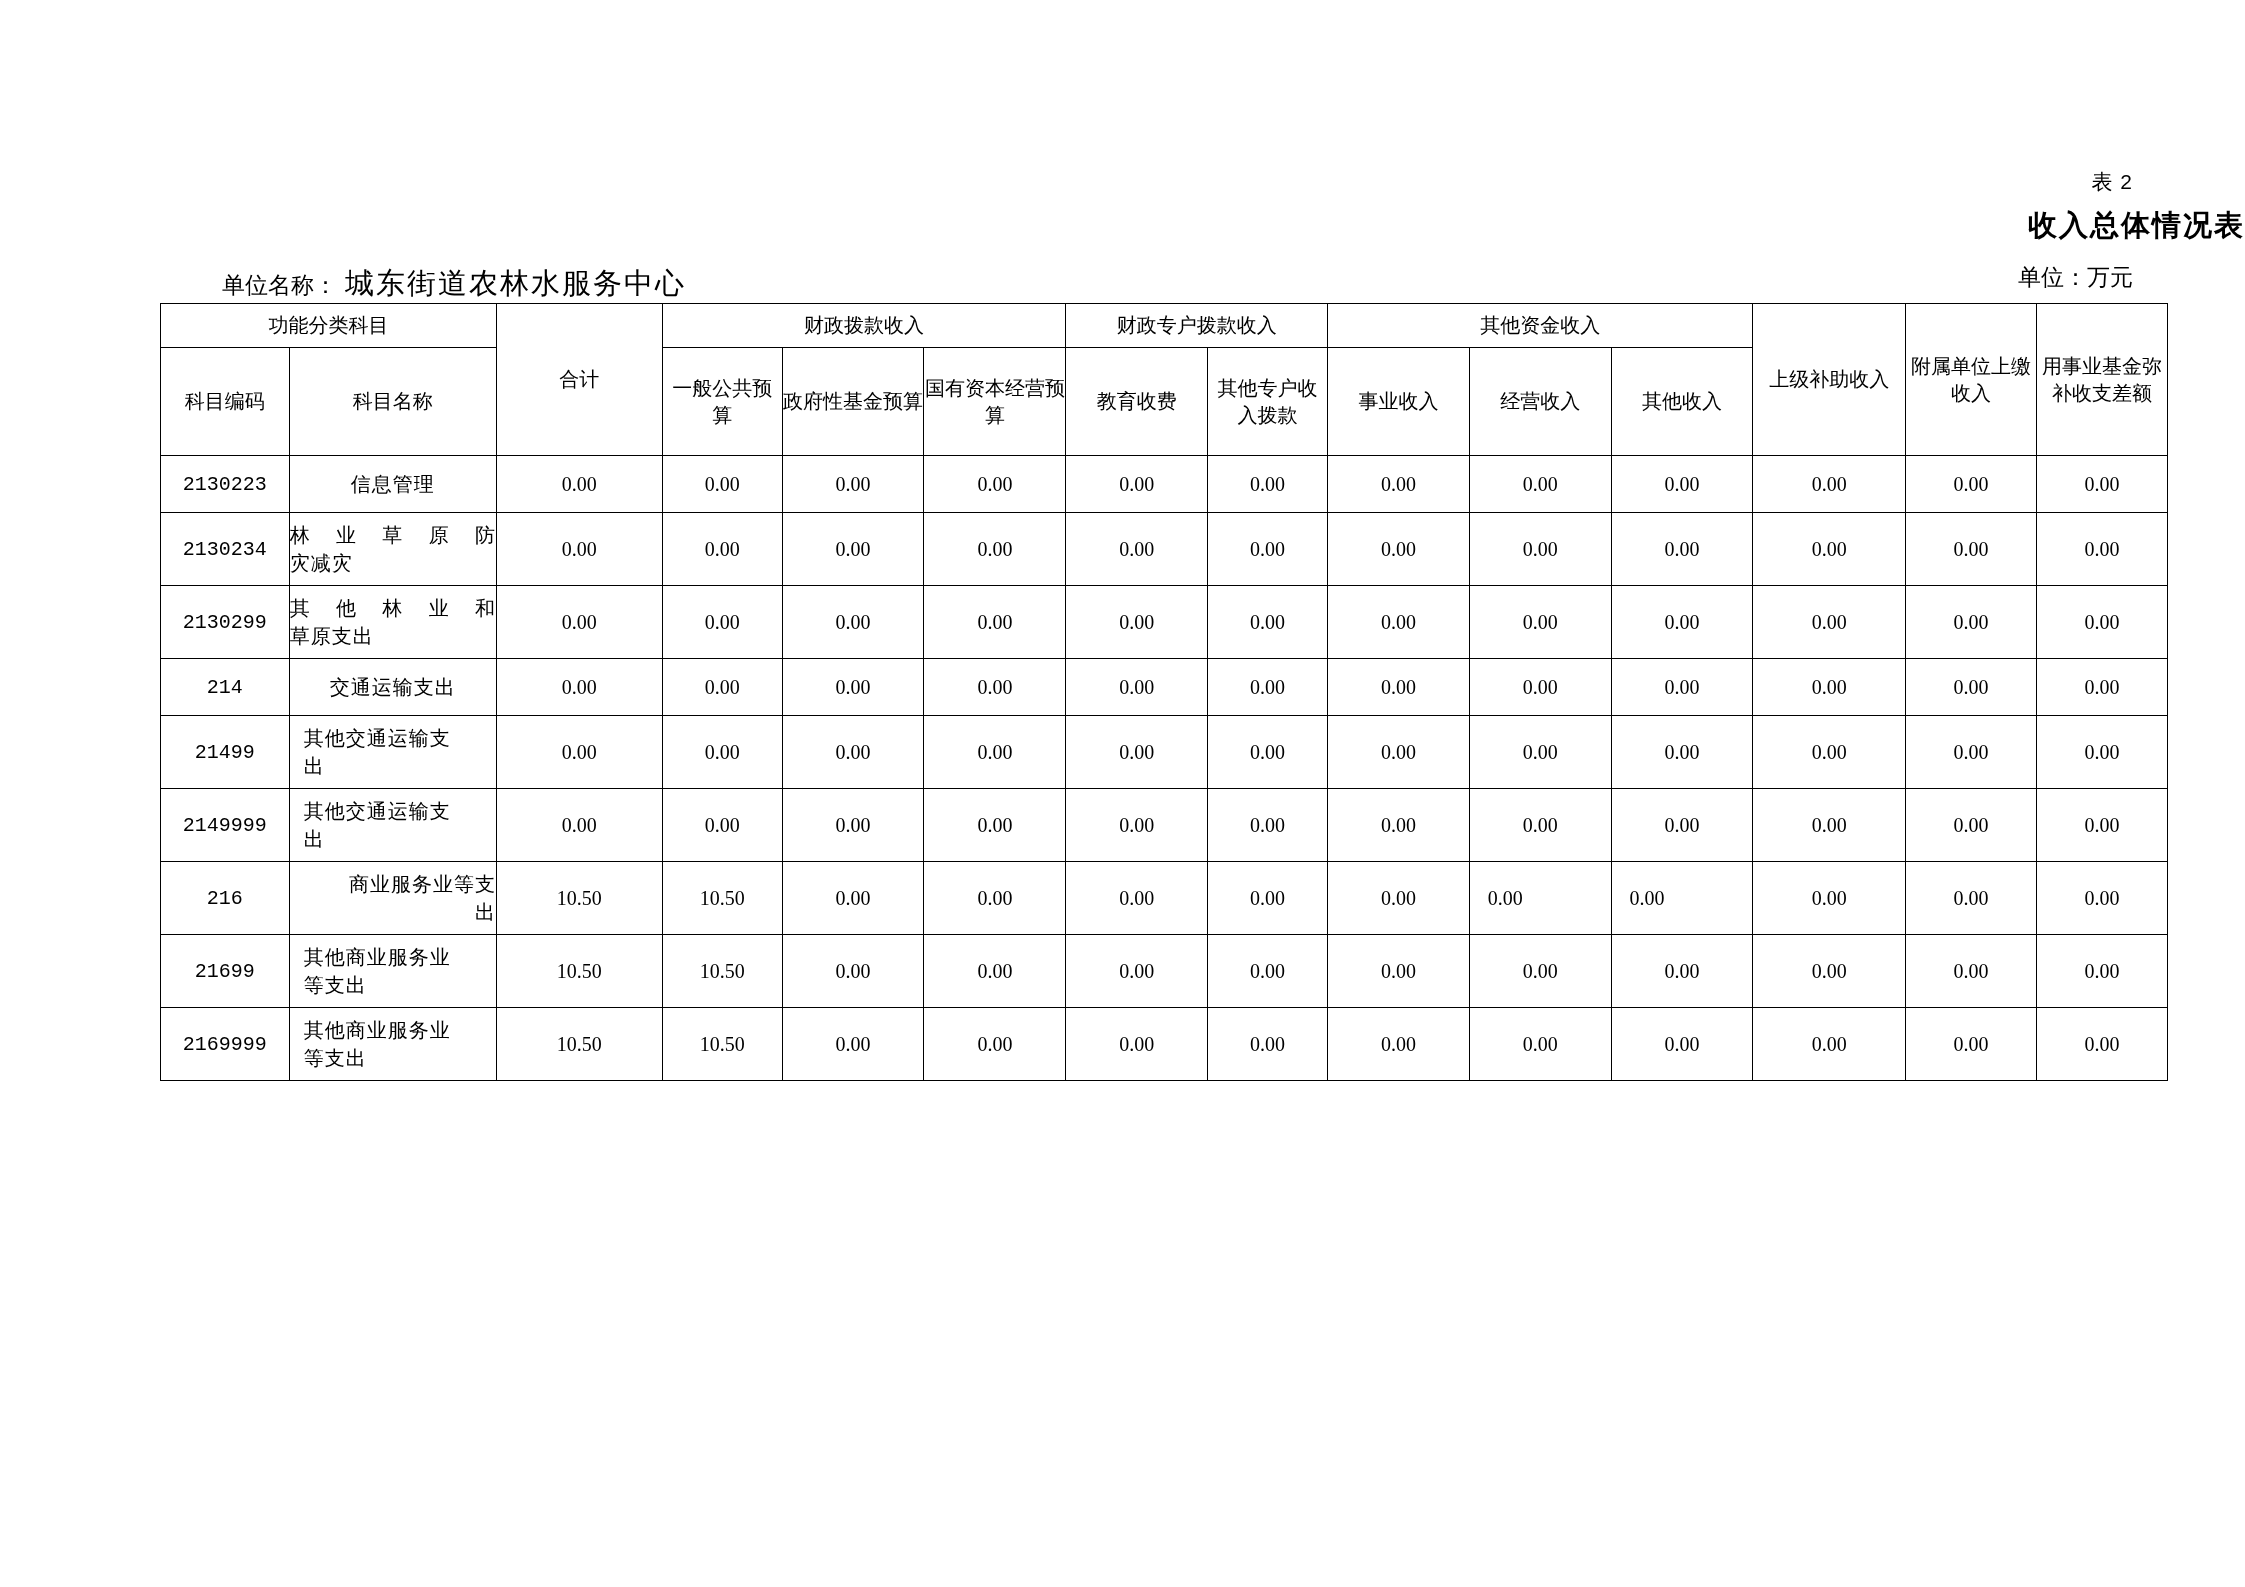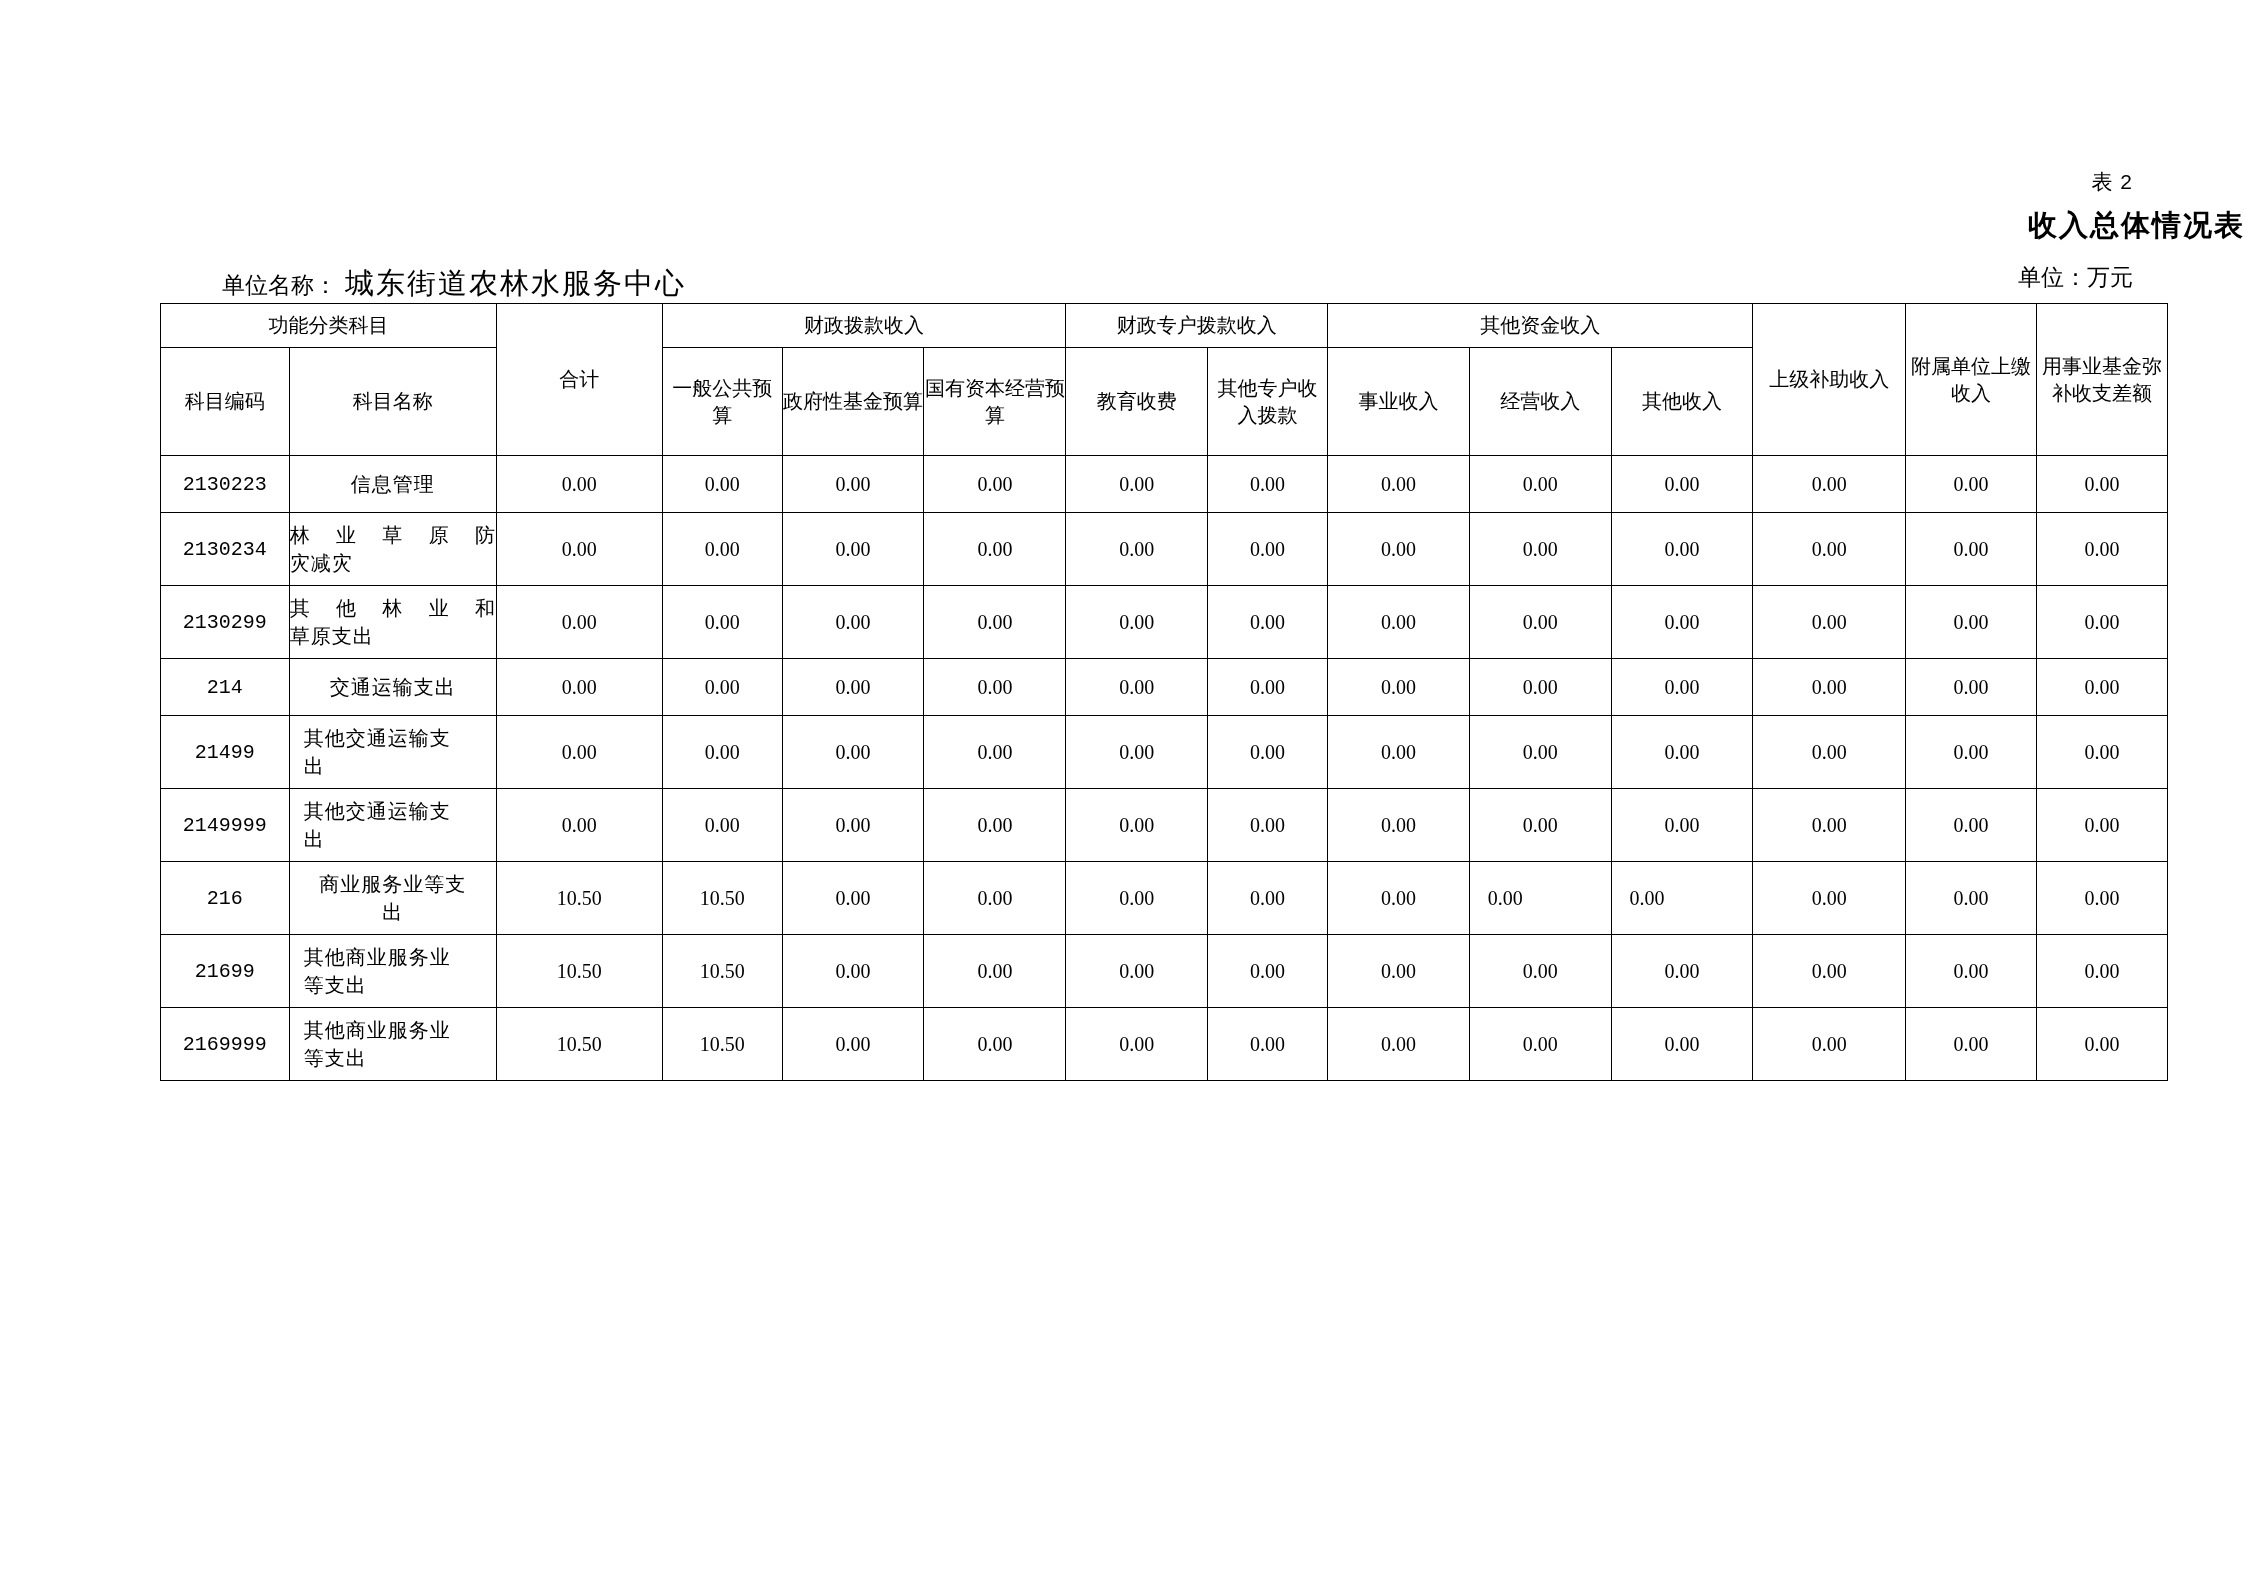--- a/index.html
+++ b/index.html
@@ -281,21 +281,21 @@
         <td class="cell-num">0.00</td>
         <td class="cell-num">0.00</td>
         <td class="cell-num">0.00</td>
         <td class="cell-num">0.00</td>
         <td class="cell-num">0.00</td>
         <td class="cell-num">0.00</td>
       </tr>
 
       <tr class="row-tall">
         <td class="cell-code">216</td>
-        <td class="cell-name" style="text-align:center;padding-left:0">
+        <td class="cell-name" style="text-align:right;padding-left:0">
           <span class="wrap2">商业服务业等支</span>
           <span class="wrap2">出</span>
         </td>
         <td class="cell-num">10.50</td>
         <td class="cell-num">10.50</td>
         <td class="cell-num">0.00</td>
         <td class="cell-num">0.00</td>
         <td class="cell-num">0.00</td>
         <td class="cell-num">0.00</td>
         <td class="cell-num">0.00</td>

